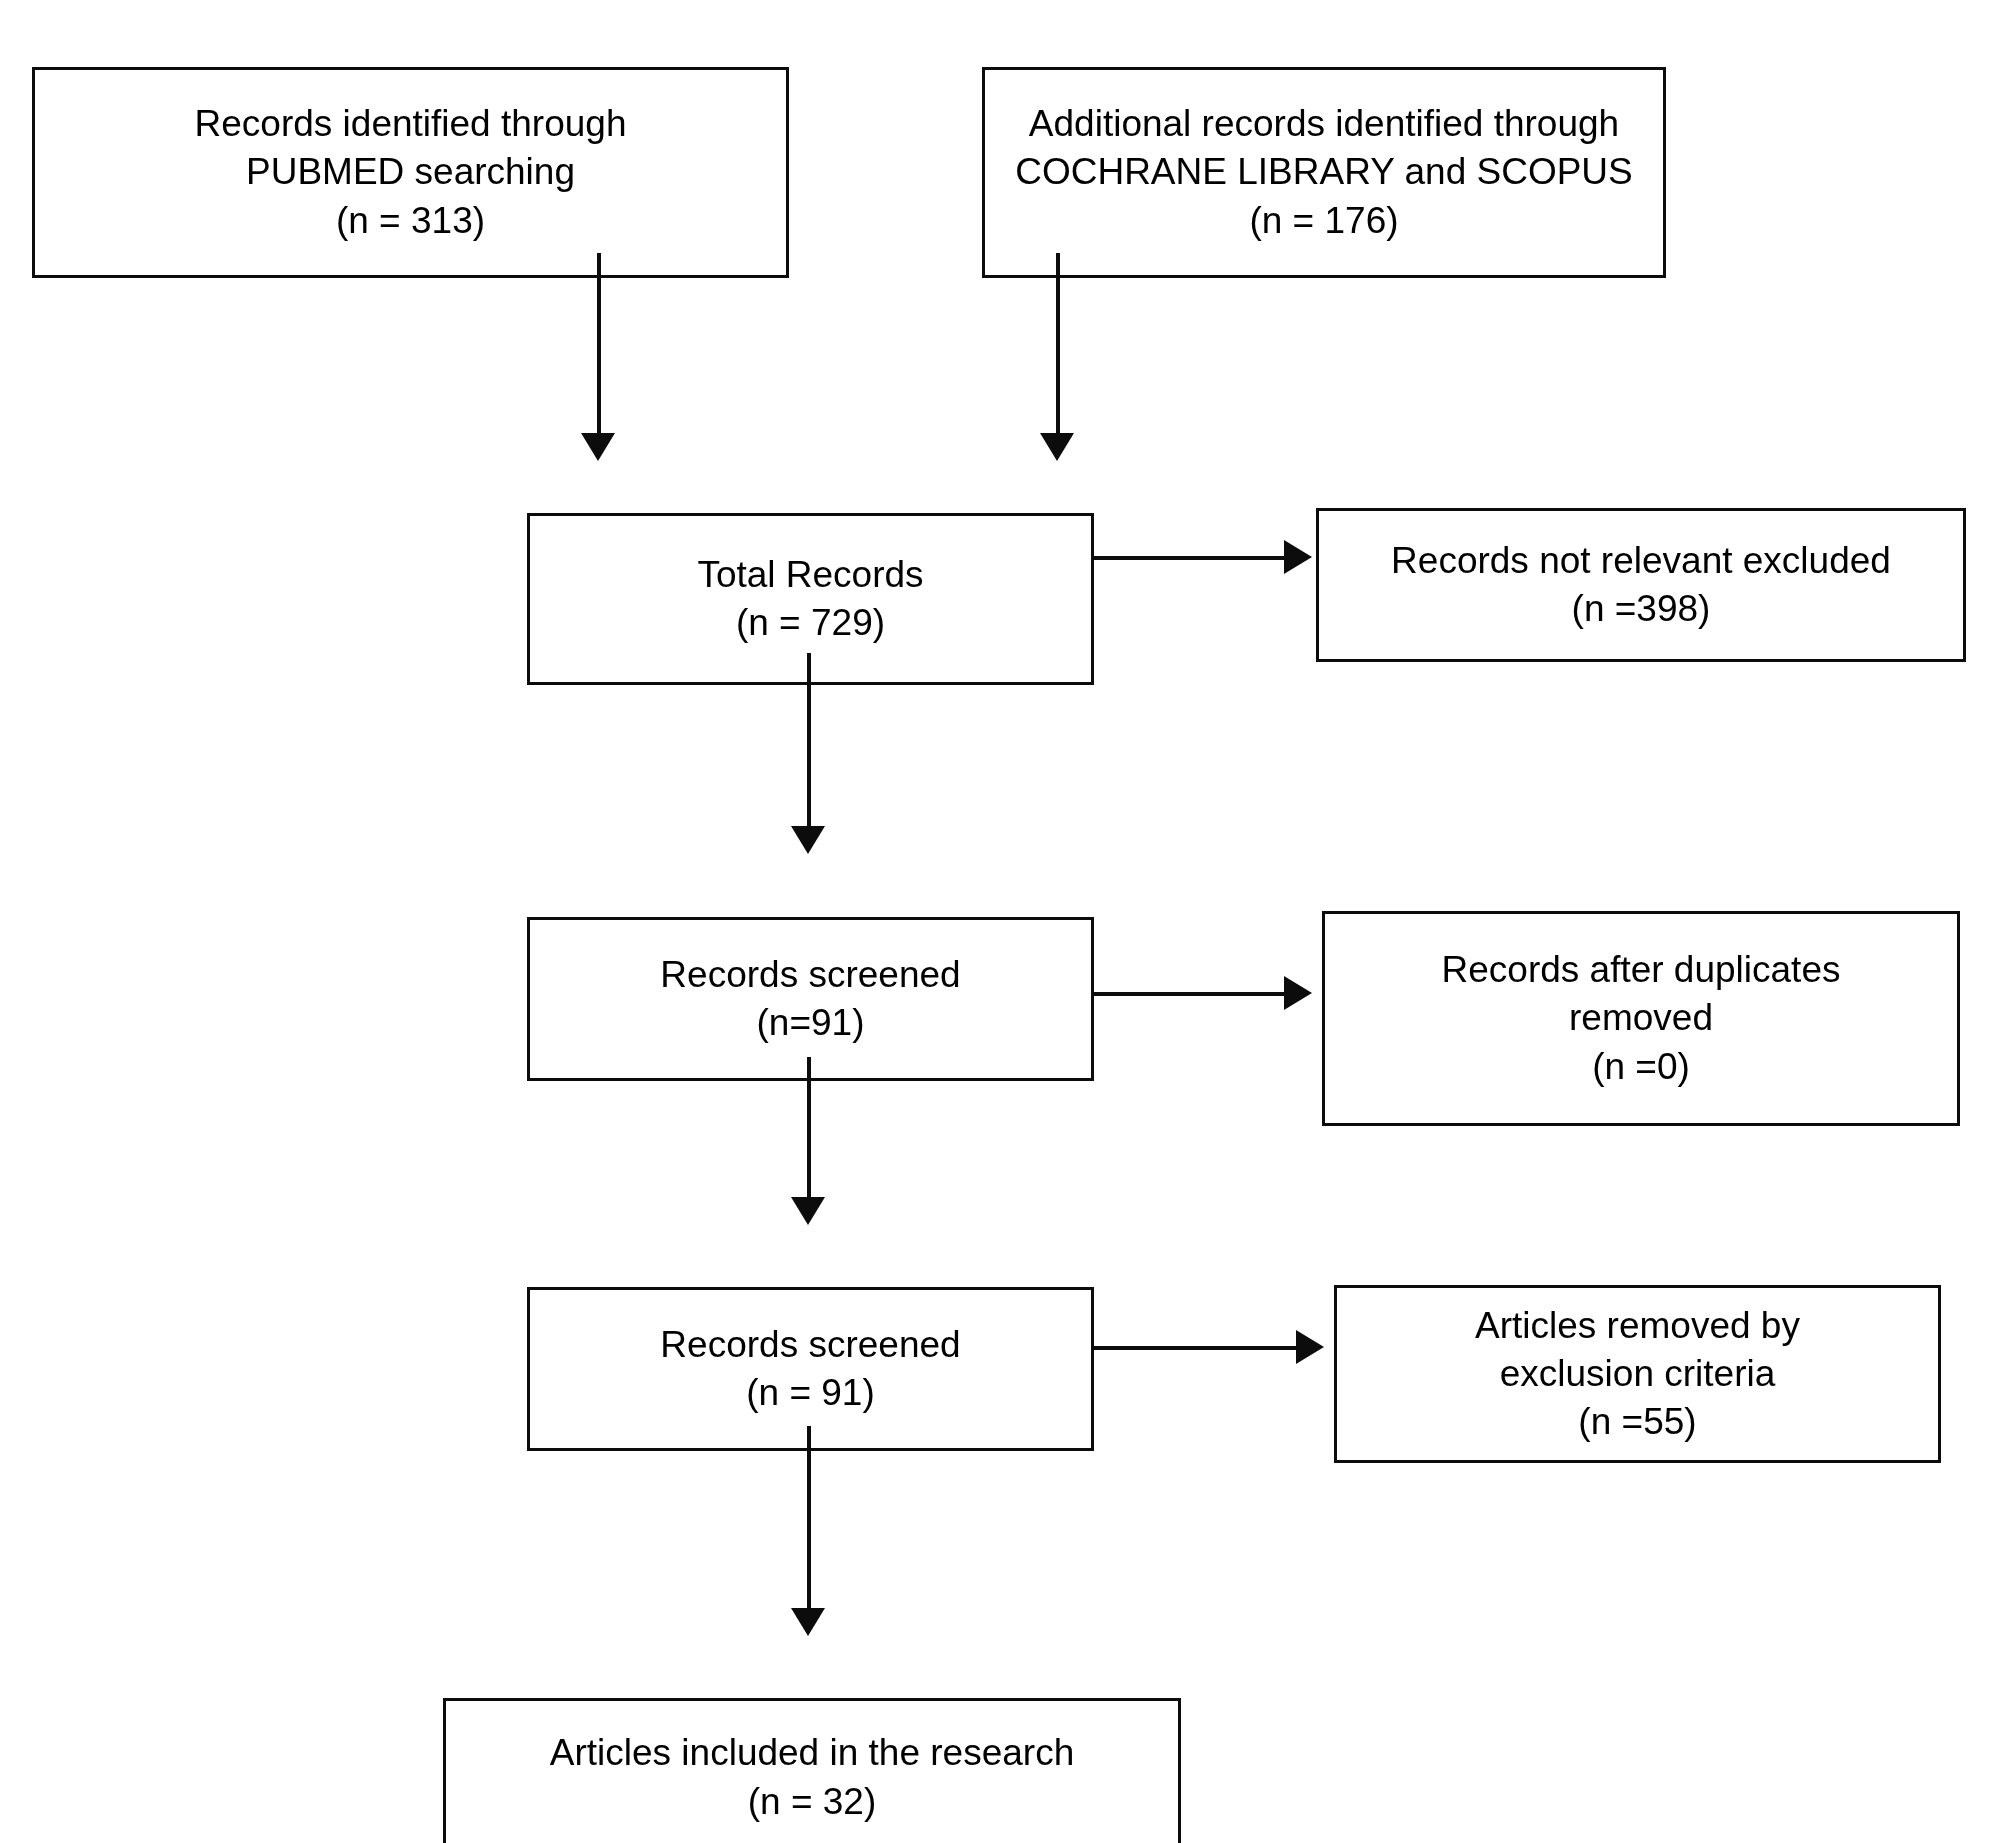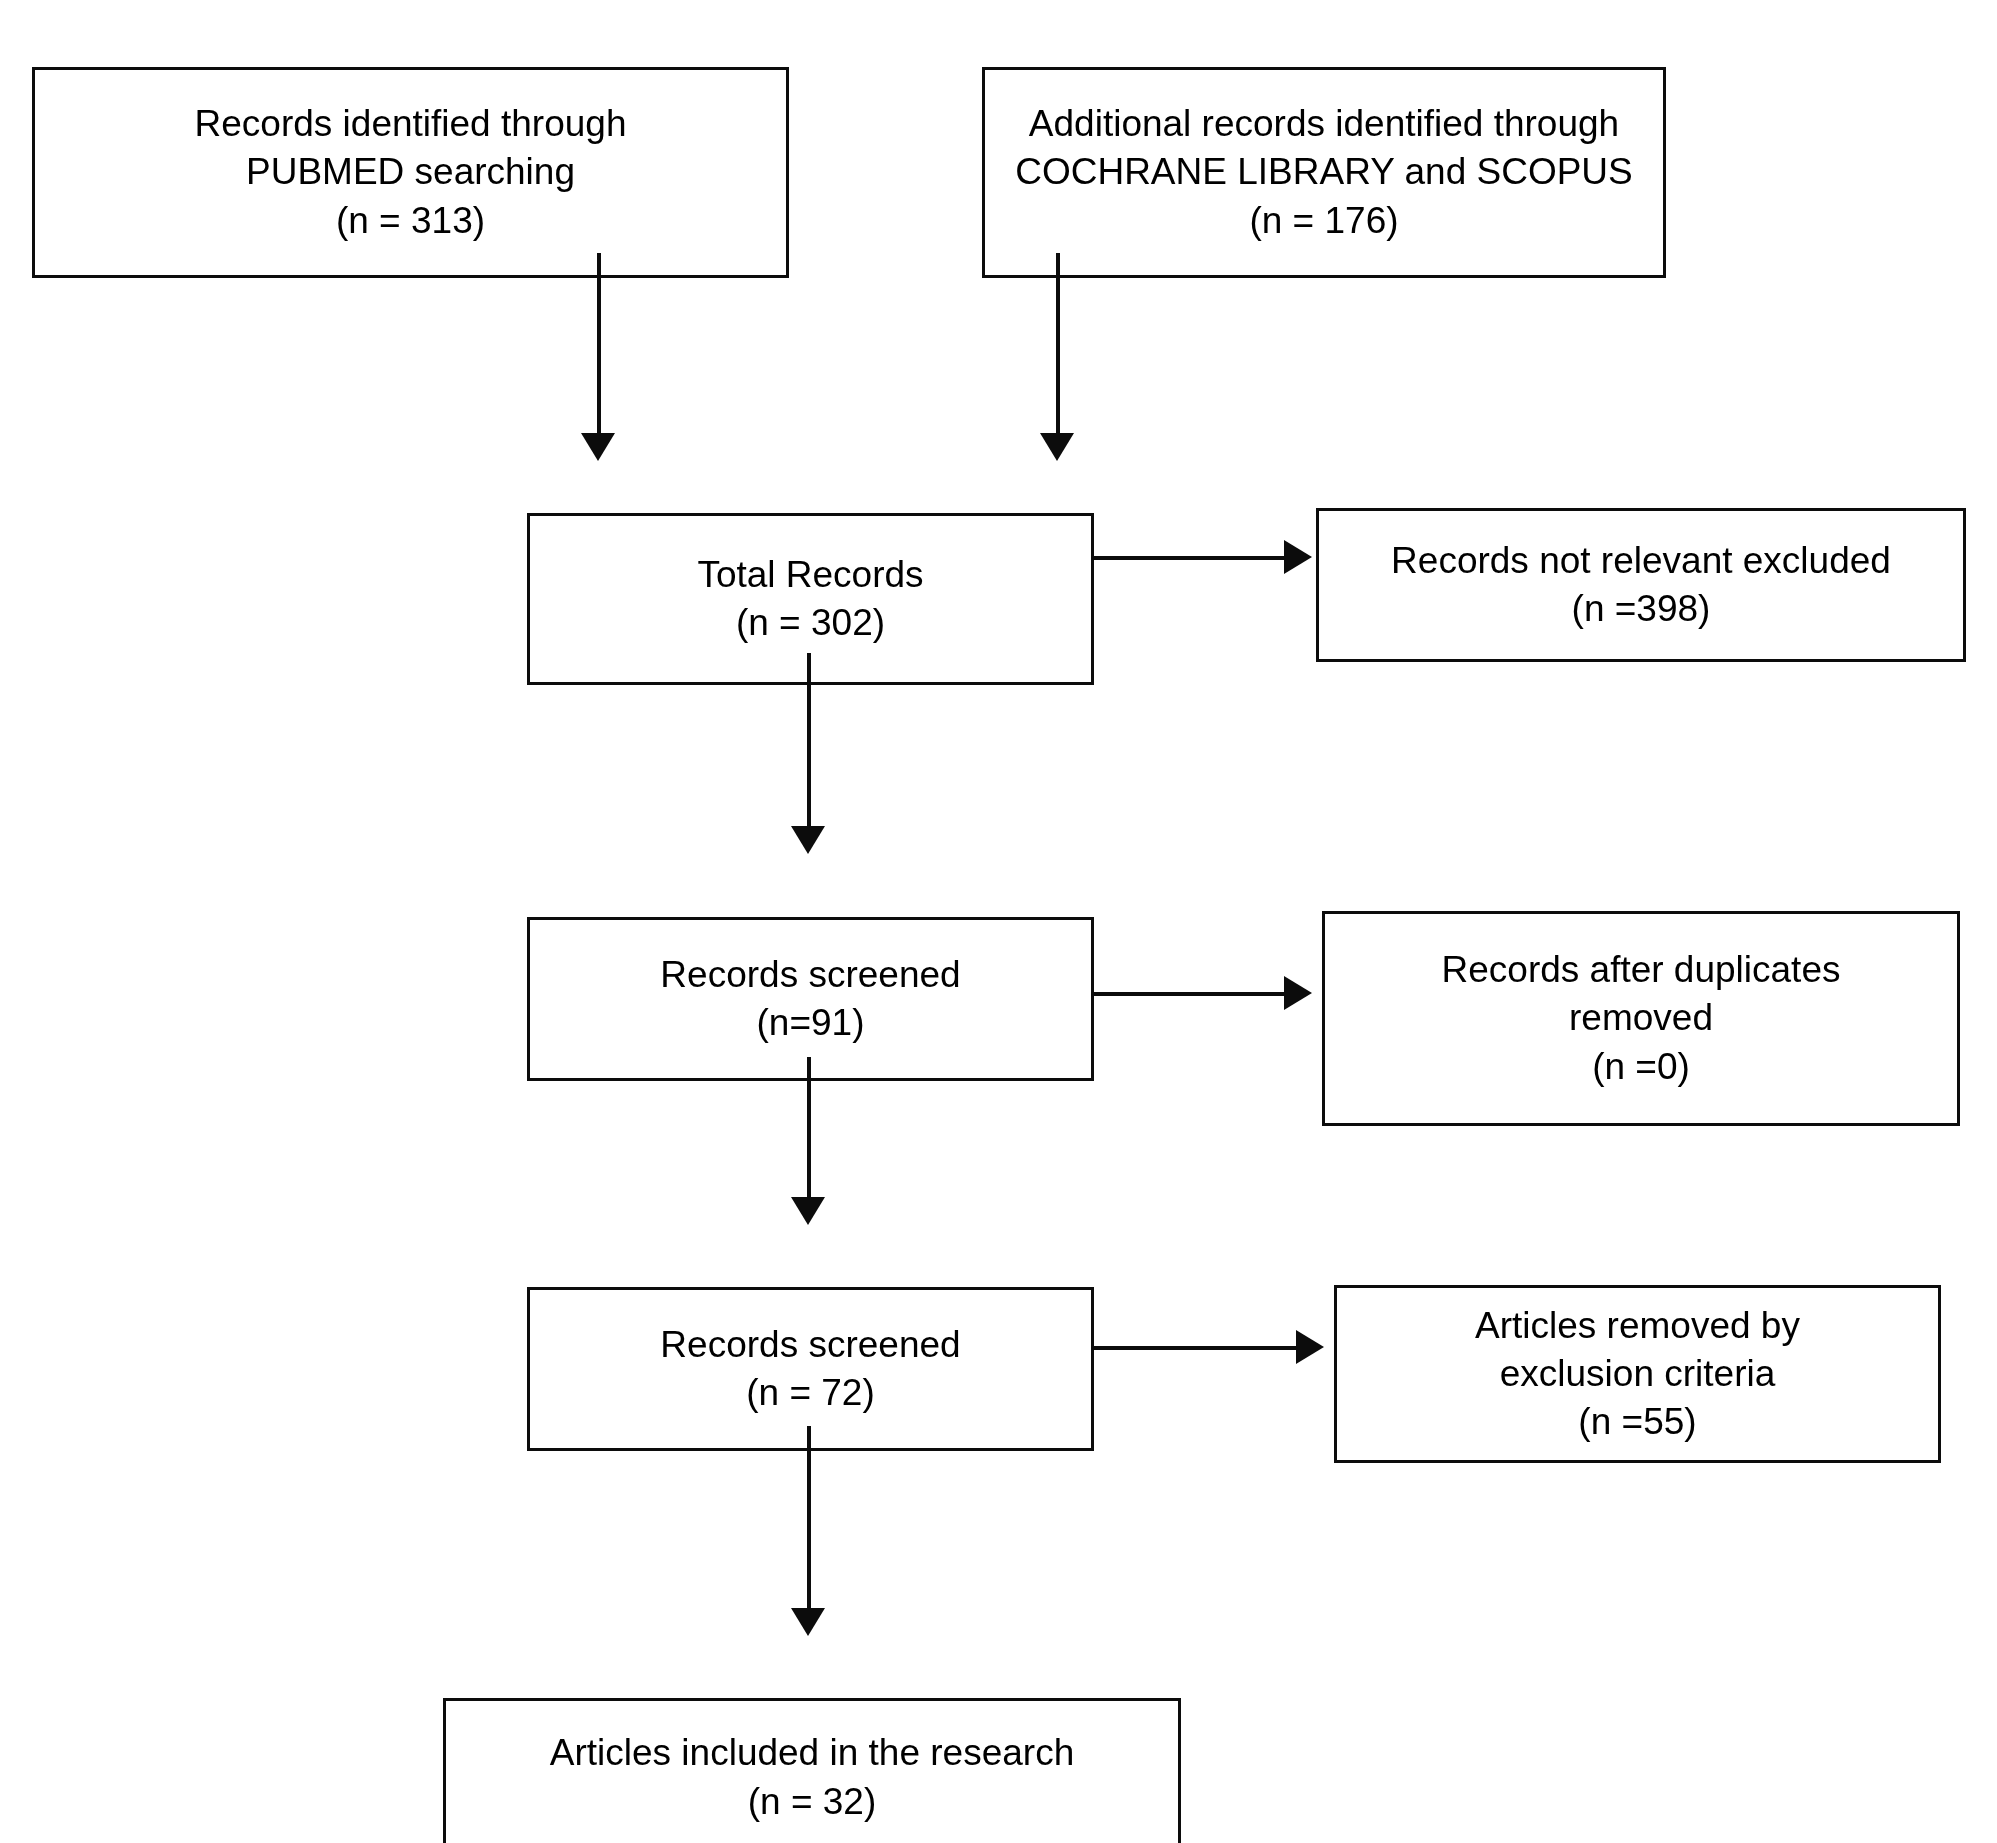--- a/index.html
+++ b/index.html
@@ -104,21 +104,21 @@
     <div class="arrow-down" style="left:581px; top:433px;"></div>
   </div>
 
   <div class="conn">
     <div class="v-line" style="left:1056px; top:253px; height:181px;"></div>
     <div class="arrow-down" style="left:1040px; top:433px;"></div>
   </div>
 
   <div class="node" id="node-total">
     <span class="line">Total Records</span>
-    <span class="line">(n = 302)</span>
+    <span class="line">(n = 729)</span>
   </div>
 
   <div class="node" id="node-not-relevant">
     <span class="line">Records not relevant excluded</span>
     <span class="line">(n =398)</span>
   </div>
 
   <div class="conn">
     <div class="h-line" style="left:1094px; top:556px; width:191px;"></div>
     <div class="arrow-right" style="left:1284px; top:540px;"></div>
@@ -145,21 +145,21 @@
     <div class="arrow-right" style="left:1284px; top:976px;"></div>
   </div>
 
   <div class="conn">
     <div class="v-line" style="left:807px; top:1057px; height:141px;"></div>
     <div class="arrow-down" style="left:791px; top:1197px;"></div>
   </div>
 
   <div class="node" id="node-screened-2">
     <span class="line">Records screened</span>
-    <span class="line">(n = 72)</span>
+    <span class="line">(n = 91)</span>
   </div>
 
   <div class="node" id="node-exclusion">
     <span class="line">Articles removed by</span>
     <span class="line">exclusion criteria</span>
     <span class="line">(n =55)</span>
   </div>
 
   <div class="conn">
     <div class="h-line" style="left:1094px; top:1346px; width:204px;"></div>

